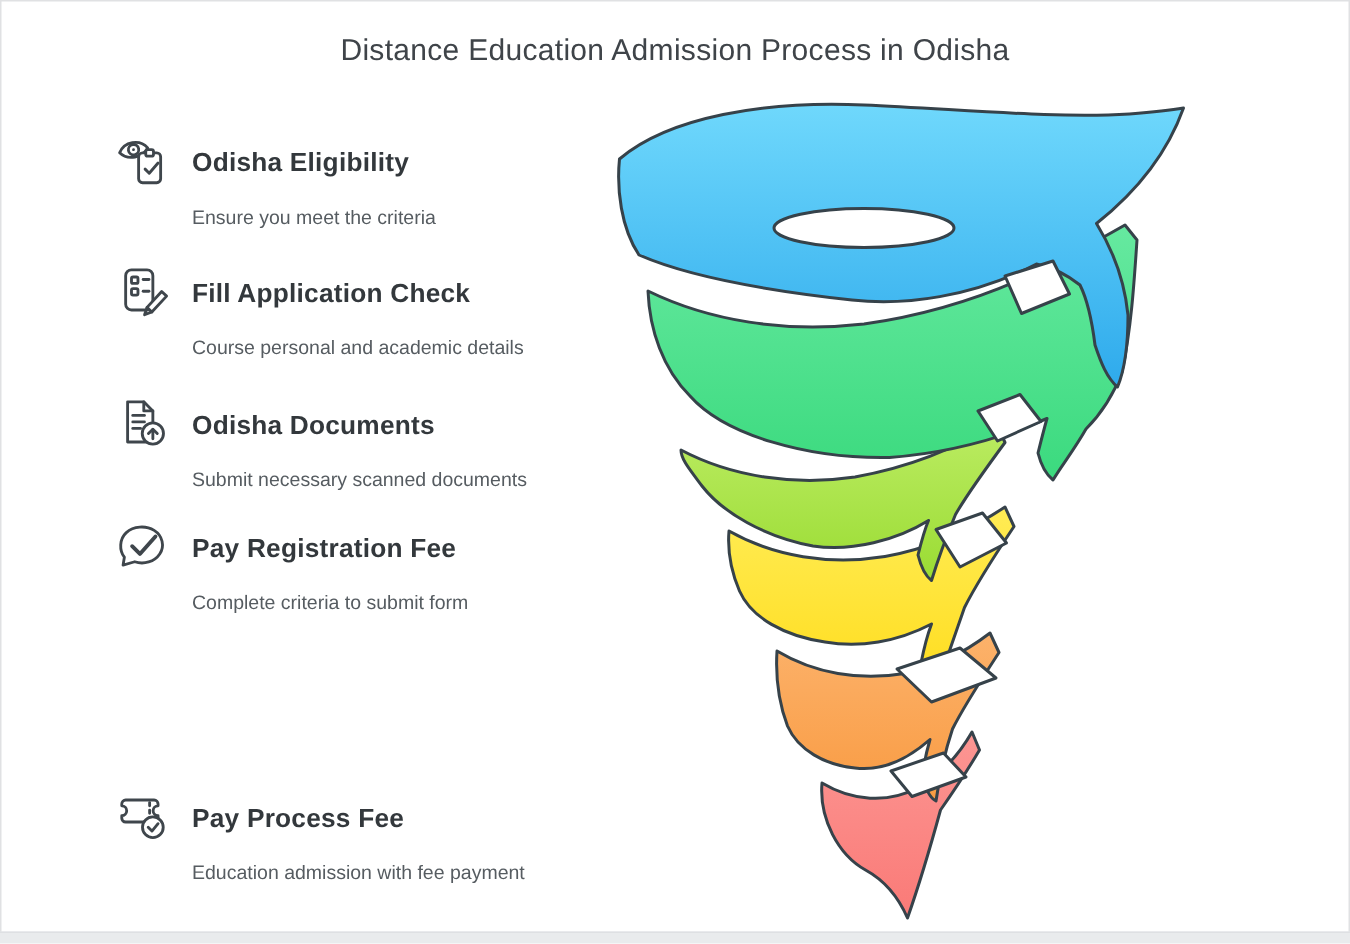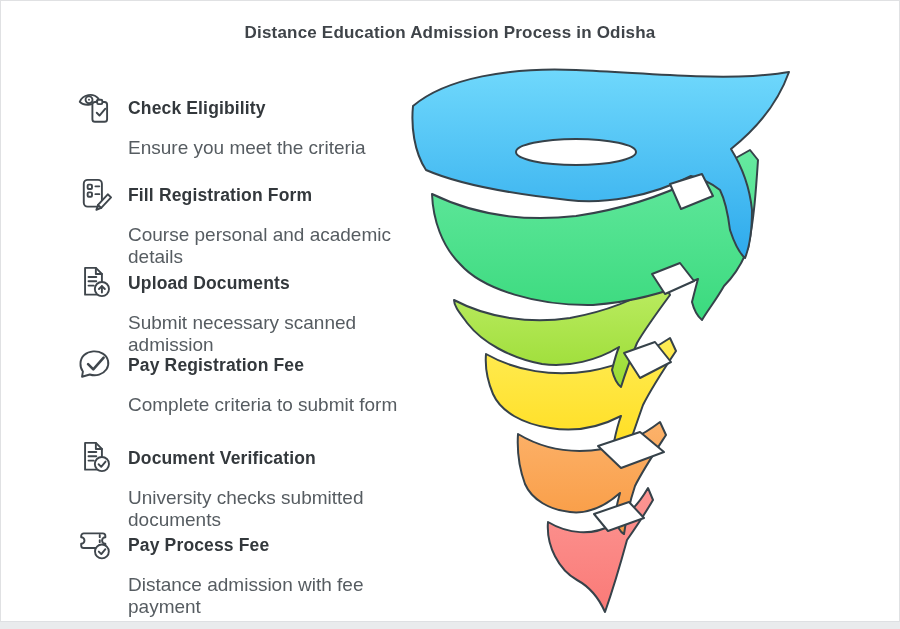--- a/index.html
+++ b/index.html
@@ -3,29 +3,29 @@
 <meta charset="utf-8">
 <style>
   html,body{margin:0;padding:0;}
   body{
     width:900px;height:629px;position:relative;overflow:hidden;
     background:#ffffff;font-family:"Liberation Sans",sans-serif;
   }
   .frame{position:absolute;inset:0;border:1px solid #e0e1e3;pointer-events:none;}
   .page-title{
     position:absolute;top:23px;left:0;width:100%;text-align:center;
-    font-size:17px;color:#3f4449;letter-spacing:.2px;font-weight:700;
+    font-size:20px;color:#3f4449;letter-spacing:.2px;font-weight:400;
   }
   .steps{position:absolute;left:0;top:0;width:420px;height:629px;}
   .step{position:absolute;left:76px;}
   .step-row{display:flex;align-items:center;gap:14px;}
   .icon{width:38px;height:38px;color:#3f464c;flex:0 0 38px;}
   .icon svg{display:block;width:38px;height:38px;}
   .step-title{font-size:17.5px;font-weight:bold;color:#33383c;letter-spacing:.15px;}
-  .step-desc{margin-left:52px;margin-top:10px;font-size:19px;color:#565c61;}
+  .step-desc{margin-left:52px;margin-top:10px;font-size:13px;color:#565c61;}
   .funnel{position:absolute;left:398px;top:62px;width:400px;height:560px;}
   .footer-strip{
     position:absolute;left:0;bottom:0;width:100%;height:7px;
     background:#e9ebed;border-top:1px solid #dee0e3;
   }
 </style>
 </head>
 <body>
 
 <div class="frame"></div>
@@ -41,106 +41,89 @@
           <g transform="rotate(-10 15 12)">
             <path d="M4 13 C9 5 21 5 26 13 C21 20 9 20 4 13 Z"></path>
             <circle cx="15" cy="12.5" r="4"></circle>
             <circle cx="15" cy="12.5" r="1.1" fill="currentColor" stroke="none"></circle>
           </g>
           <rect x="19" y="15" width="17" height="23" rx="3" fill="#fff"></rect>
           <rect x="24.5" y="12.5" width="6" height="5" rx="1.5" fill="#fff"></rect>
           <path d="M24 27.5 L27.2 30.7 L34 22.8"></path>
         </svg>
       </span>
-      <span class="step-title">Check Eligibility</span>
+      <span class="step-title">Odisha Eligibility</span>
     </div>
     <div class="step-desc">Ensure you meet the criteria</div>
   </div>
 
   <div class="step" style="top:176px">
     <div class="step-row">
       <span class="icon">
         <svg viewBox="0 0 44 44" fill="none" stroke="currentColor" stroke-width="2.2" stroke-linecap="round" stroke-linejoin="round">
           <rect x="9" y="4.5" width="21" height="31" rx="4.5" fill="#fff"></rect>
           <rect x="13.5" y="10" width="5" height="5" rx="1.2"></rect>
           <path d="M22.5 12 h4.5"></path>
           <rect x="13.5" y="19" width="5" height="5" rx="1.2"></rect>
           <path d="M22.5 21 h4.5"></path>
           <path d="M25.5 33.5 L36.8 21.2 L40.6 24.8 L29.2 37 Z" fill="#fff"></path>
           <path d="M25.5 33.5 L23.6 39.2 L29.2 37"></path>
         </svg>
       </span>
-      <span class="step-title">Fill Registration Form</span>
+      <span class="step-title">Fill Application Check</span>
     </div>
     <div class="step-desc">Course personal and academic details</div>
   </div>
 
   <div class="step" style="top:264px">
     <div class="step-row">
       <span class="icon">
         <svg viewBox="0 0 44 44" fill="none" stroke="currentColor" stroke-width="2.2" stroke-linecap="round" stroke-linejoin="round">
           <path d="M10.5 4.5 H23 L30 11.5 V35.5 H10.5 Z" fill="#fff"></path>
           <path d="M23 4.5 V11.5 H30"></path>
           <path d="M14.5 15 h9"></path>
             <path d="M14.5 20 h9"></path>
             <path d="M14.5 25 h6"></path>
           <circle cx="30" cy="29" r="8.2" fill="#fff"></circle>
           <path d="M30 33 V25.8"></path>
           <path d="M26.6 29 L30 25.6 L33.4 29"></path>
         </svg>
       </span>
-      <span class="step-title">Upload Documents</span>
+      <span class="step-title">Odisha Documents</span>
     </div>
-    <div class="step-desc">Submit necessary scanned admission</div>
+    <div class="step-desc">Submit necessary scanned documents</div>
   </div>
 
   <div class="step" style="top:346px">
     <div class="step-row">
       <span class="icon">
         <svg viewBox="0 0 44 44" fill="none" stroke="currentColor" stroke-width="2.2" stroke-linecap="round" stroke-linejoin="round">
           <path d="M8 29.5 C4 24.5 4 15.5 9.5 10.5 C15 5.5 24.5 4.8 31 8.8 C37.5 12.8 39.3 21 35.3 27 C31.3 33 23 35.4 16 33 L7 35.6 Z" fill="#fff"></path>
           <path d="M14 21 L20 27 L32 13.5" stroke-width="3"></path>
         </svg>
       </span>
       <span class="step-title">Pay Registration Fee</span>
     </div>
     <div class="step-desc">Complete criteria to submit form</div>
   </div>
 
-  <div class="step" style="top:439px">
-    <div class="step-row">
-      <span class="icon">
-        <svg viewBox="0 0 44 44" fill="none" stroke="currentColor" stroke-width="2.2" stroke-linecap="round" stroke-linejoin="round">
-          <path d="M10.5 4.5 H23 L30 11.5 V35.5 H10.5 Z" fill="#fff"></path>
-          <path d="M23 4.5 V11.5 H30"></path>
-          <path d="M14.5 15 h9"></path>
-            <path d="M14.5 20 h9"></path>
-            <path d="M14.5 25 h6"></path>
-          <circle cx="30" cy="29" r="8.2" fill="#fff"></circle>
-          <path d="M26.2 29.2 L29.2 32.2 L34.2 26.2"></path>
-        </svg>
-      </span>
-      <span class="step-title">Document Verification</span>
-    </div>
-    <div class="step-desc">University checks submitted documents</div>
-  </div>
 
   <div class="step" style="top:526px">
     <div class="step-row">
       <span class="icon">
         <svg viewBox="0 0 44 44" fill="none" stroke="currentColor" stroke-width="2.2" stroke-linecap="round" stroke-linejoin="round">
           <path d="M9 8.5 h22 a3 3 0 0 1 3 3 v1.5 a3.8 3.8 0 0 0 0 7.6 v1.9 a3 3 0 0 1 -3 3 h-22 a3 3 0 0 1 -3 -3 v-1.9 a3.8 3.8 0 0 0 0 -7.6 V11.5 a3 3 0 0 1 3 -3 Z" fill="#fff"></path>
           <path d="M27.5 10.5 V24" stroke-dasharray="2.4 3.4"></path>
           <circle cx="30" cy="29.5" r="8" fill="#fff"></circle>
           <path d="M26.4 29.6 L29.3 32.5 L34 26.8"></path>
         </svg>
       </span>
       <span class="step-title">Pay Process Fee</span>
     </div>
-    <div class="step-desc">Distance admission with fee payment</div>
+    <div class="step-desc">Education admission with fee payment</div>
   </div>
 
 </div>
 
 <svg class="funnel" viewBox="0 0 400 560">
   <defs>
     <linearGradient id="g-blue" x1="0" y1="0" x2="0" y2="1">
       <stop offset="0" stop-color="#6fd8fc"></stop>
       <stop offset="1" stop-color="#2eaaec"></stop>
     </linearGradient>

